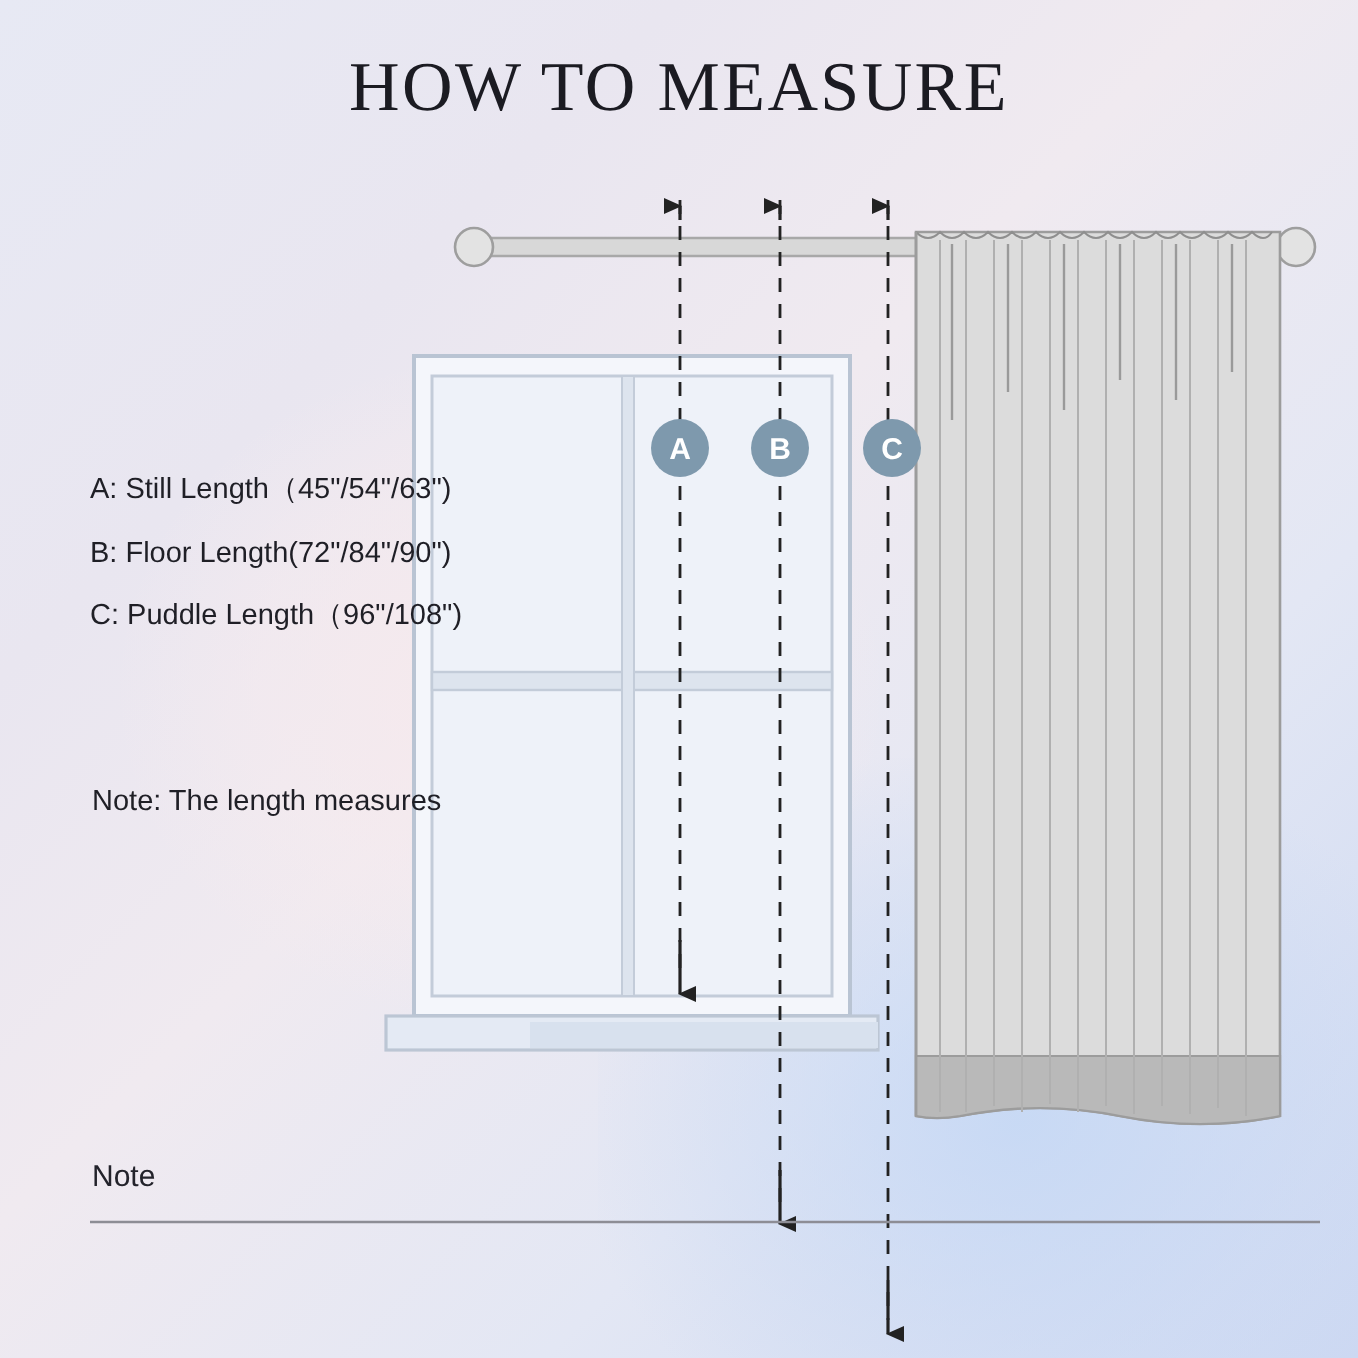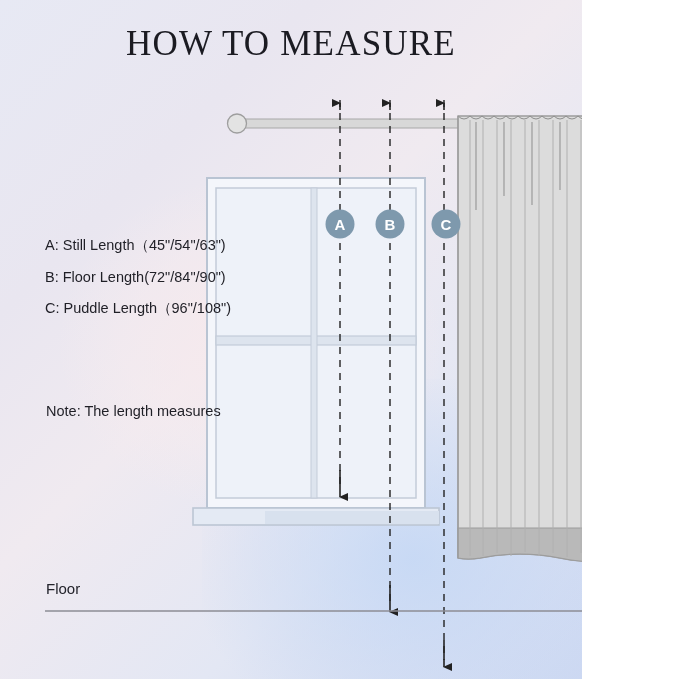--- a/index.html
+++ b/index.html
@@ -8,21 +8,21 @@
   }
   body {
     width: 679px;
     height: 679px;
     font-family: "Liberation Sans", sans-serif;
     background: #ffffff;
     overflow: hidden;
   }
   #stage {
     position: relative;
-    width: 582px;
+    width: 679px;
     height: 679px;
     background: linear-gradient(135deg, #e7e9f4 0%, #e9e6f0 25%, #f0eaf0 45%, #e3e7f4 70%, #ccd8f2 100%);
     overflow: hidden;
   }
   
   #stage::before {
     content: "";
     position: absolute;
     left: 60px;
     top: 180px;
@@ -79,21 +79,20 @@
   }
   .note {
     position: absolute;
     left: 46px;
     top: 390px;
     z-index: 7;
     color: #1f1f26;
     font-size: 14.5px;
     line-height: 1.55;
     max-width: 270px;
-    margin-top: 10px;
   }
   .floor-label {
     position: absolute;
     left: 46px;
     top: 580px;
     z-index: 7;
     color: #23232b;
     font-size: 15px;
   }
 
@@ -215,15 +214,15 @@
   <div class="legend">
     <div class="row">A: Still Length（45"/54"/63")</div>
     <div class="row">B: Floor Length(72"/84"/90")</div>
     <div class="row">C: Puddle Length（96"/108")</div>
   </div>
 
   <div class="note">
     <div>Note: The length measures</div>
   </div>
 
-  <div class="floor-label">Floor</div>
+  <div class="floor-label">Note</div>
 
 </div>
 
 </body></html>

